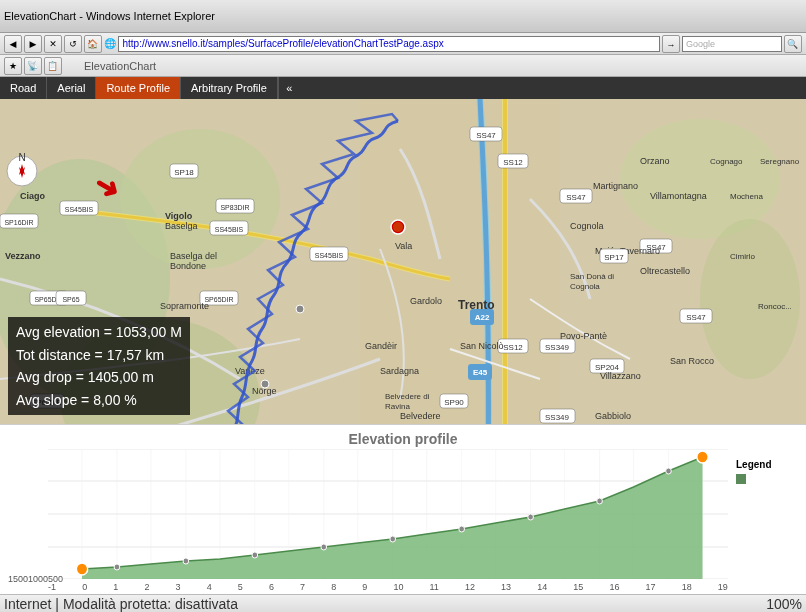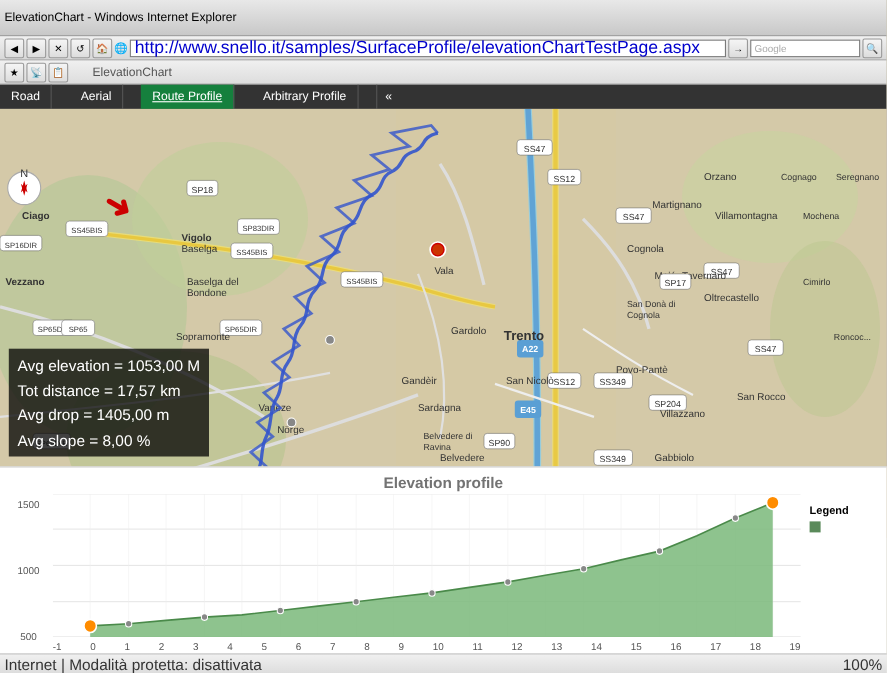--- a/index.html
+++ b/index.html
@@ -68,35 +68,33 @@
       gap: 2px;
       border-bottom: 1px solid #aaa;
     }
     .map-tabs {
       background: #333;
       height: 22px;
       display: flex;
       align-items: center;
       padding: 0;
       position: relative;
-      gap: 16px;
     }
     .map-tab {
       padding: 2px 10px;
       height: 22px;
       display: flex;
       align-items: center;
       cursor: pointer;
       color: #fff;
       font-size: 11px;
       border-right: 1px solid #555;
     }
     .map-tab.active {
-      background: #15803d;
-      text-decoration: underline;
+      background: #c2410c;
     }
     .tab-arrow {
       width: 22px;
       height: 22px;
       display: flex;
       align-items: center;
       justify-content: center;
       color: #fff;
       cursor: pointer;
       border-left: 1px solid #555;
@@ -181,21 +179,21 @@
 
 <div class="browser-controls">
   <div class="browser-btn">◀</div>
   <div class="browser-btn">▶</div>
   <div class="browser-btn">✕</div>
   <div class="browser-btn">↺</div>
   <div class="browser-btn">🏠</div>
   <div style="display:flex;align-items:center;flex:1;gap:2px;">
     <span style="font-size:10px;color:#666;">🌐</span>
     <div class="address-bar">
-      <span style="font-size:16px;color:#0000cc;overflow:hidden;white-space:nowrap;">http://www.snello.it/samples/SurfaceProfile/elevationChartTestPage.aspx</span>
+      <span style="font-size:10px;color:#0000cc;overflow:hidden;white-space:nowrap;">http://www.snello.it/samples/SurfaceProfile/elevationChartTestPage.aspx</span>
     </div>
     <div class="browser-btn">→</div>
   </div>
   <div class="search-bar">
     <span style="font-size:9px;color:#aaa;">Google</span>
   </div>
   <div class="browser-btn">🔍</div>
 </div>
 
 <div class="nav-toolbar">
@@ -402,21 +400,21 @@
   <div>Tot distance = 17,57 km</div>
   <div>Avg drop = 1405,00 m</div>
   <div>Avg slope = 8,00 %</div>
 </div>
 
 <div class="elevation-panel">
   <div class="elevation-title">Elevation profile</div>
 
   <div style="display:flex;position:relative;height:150px;margin:0 8px;">
 
-    <div style="width:40px;display:flex;flex-direction:column;justify-content:space-between;align-items:center;padding-right:4px;padding-top:5px;padding-bottom:15px;font-size:9px;color:#555;">
+    <div style="width:40px;display:flex;flex-direction:row;justify-content:space-between;align-items:flex-end;padding-right:4px;padding-top:5px;padding-bottom:15px;font-size:9px;color:#555;">
       <span>1500</span>
       <span>1000</span>
       <span>500</span>
     </div>
 
     <div style="flex:1;position:relative;">
       <svg width="100%" height="130" viewBox="0 0 720 130" preserveAspectRatio="none">
 
         <line x1="0" y1="0" x2="720" y2="0" stroke="#ccc" stroke-width="0.5"></line>
         <line x1="0" y1="32" x2="720" y2="32" stroke="#ccc" stroke-width="0.5"></line>

